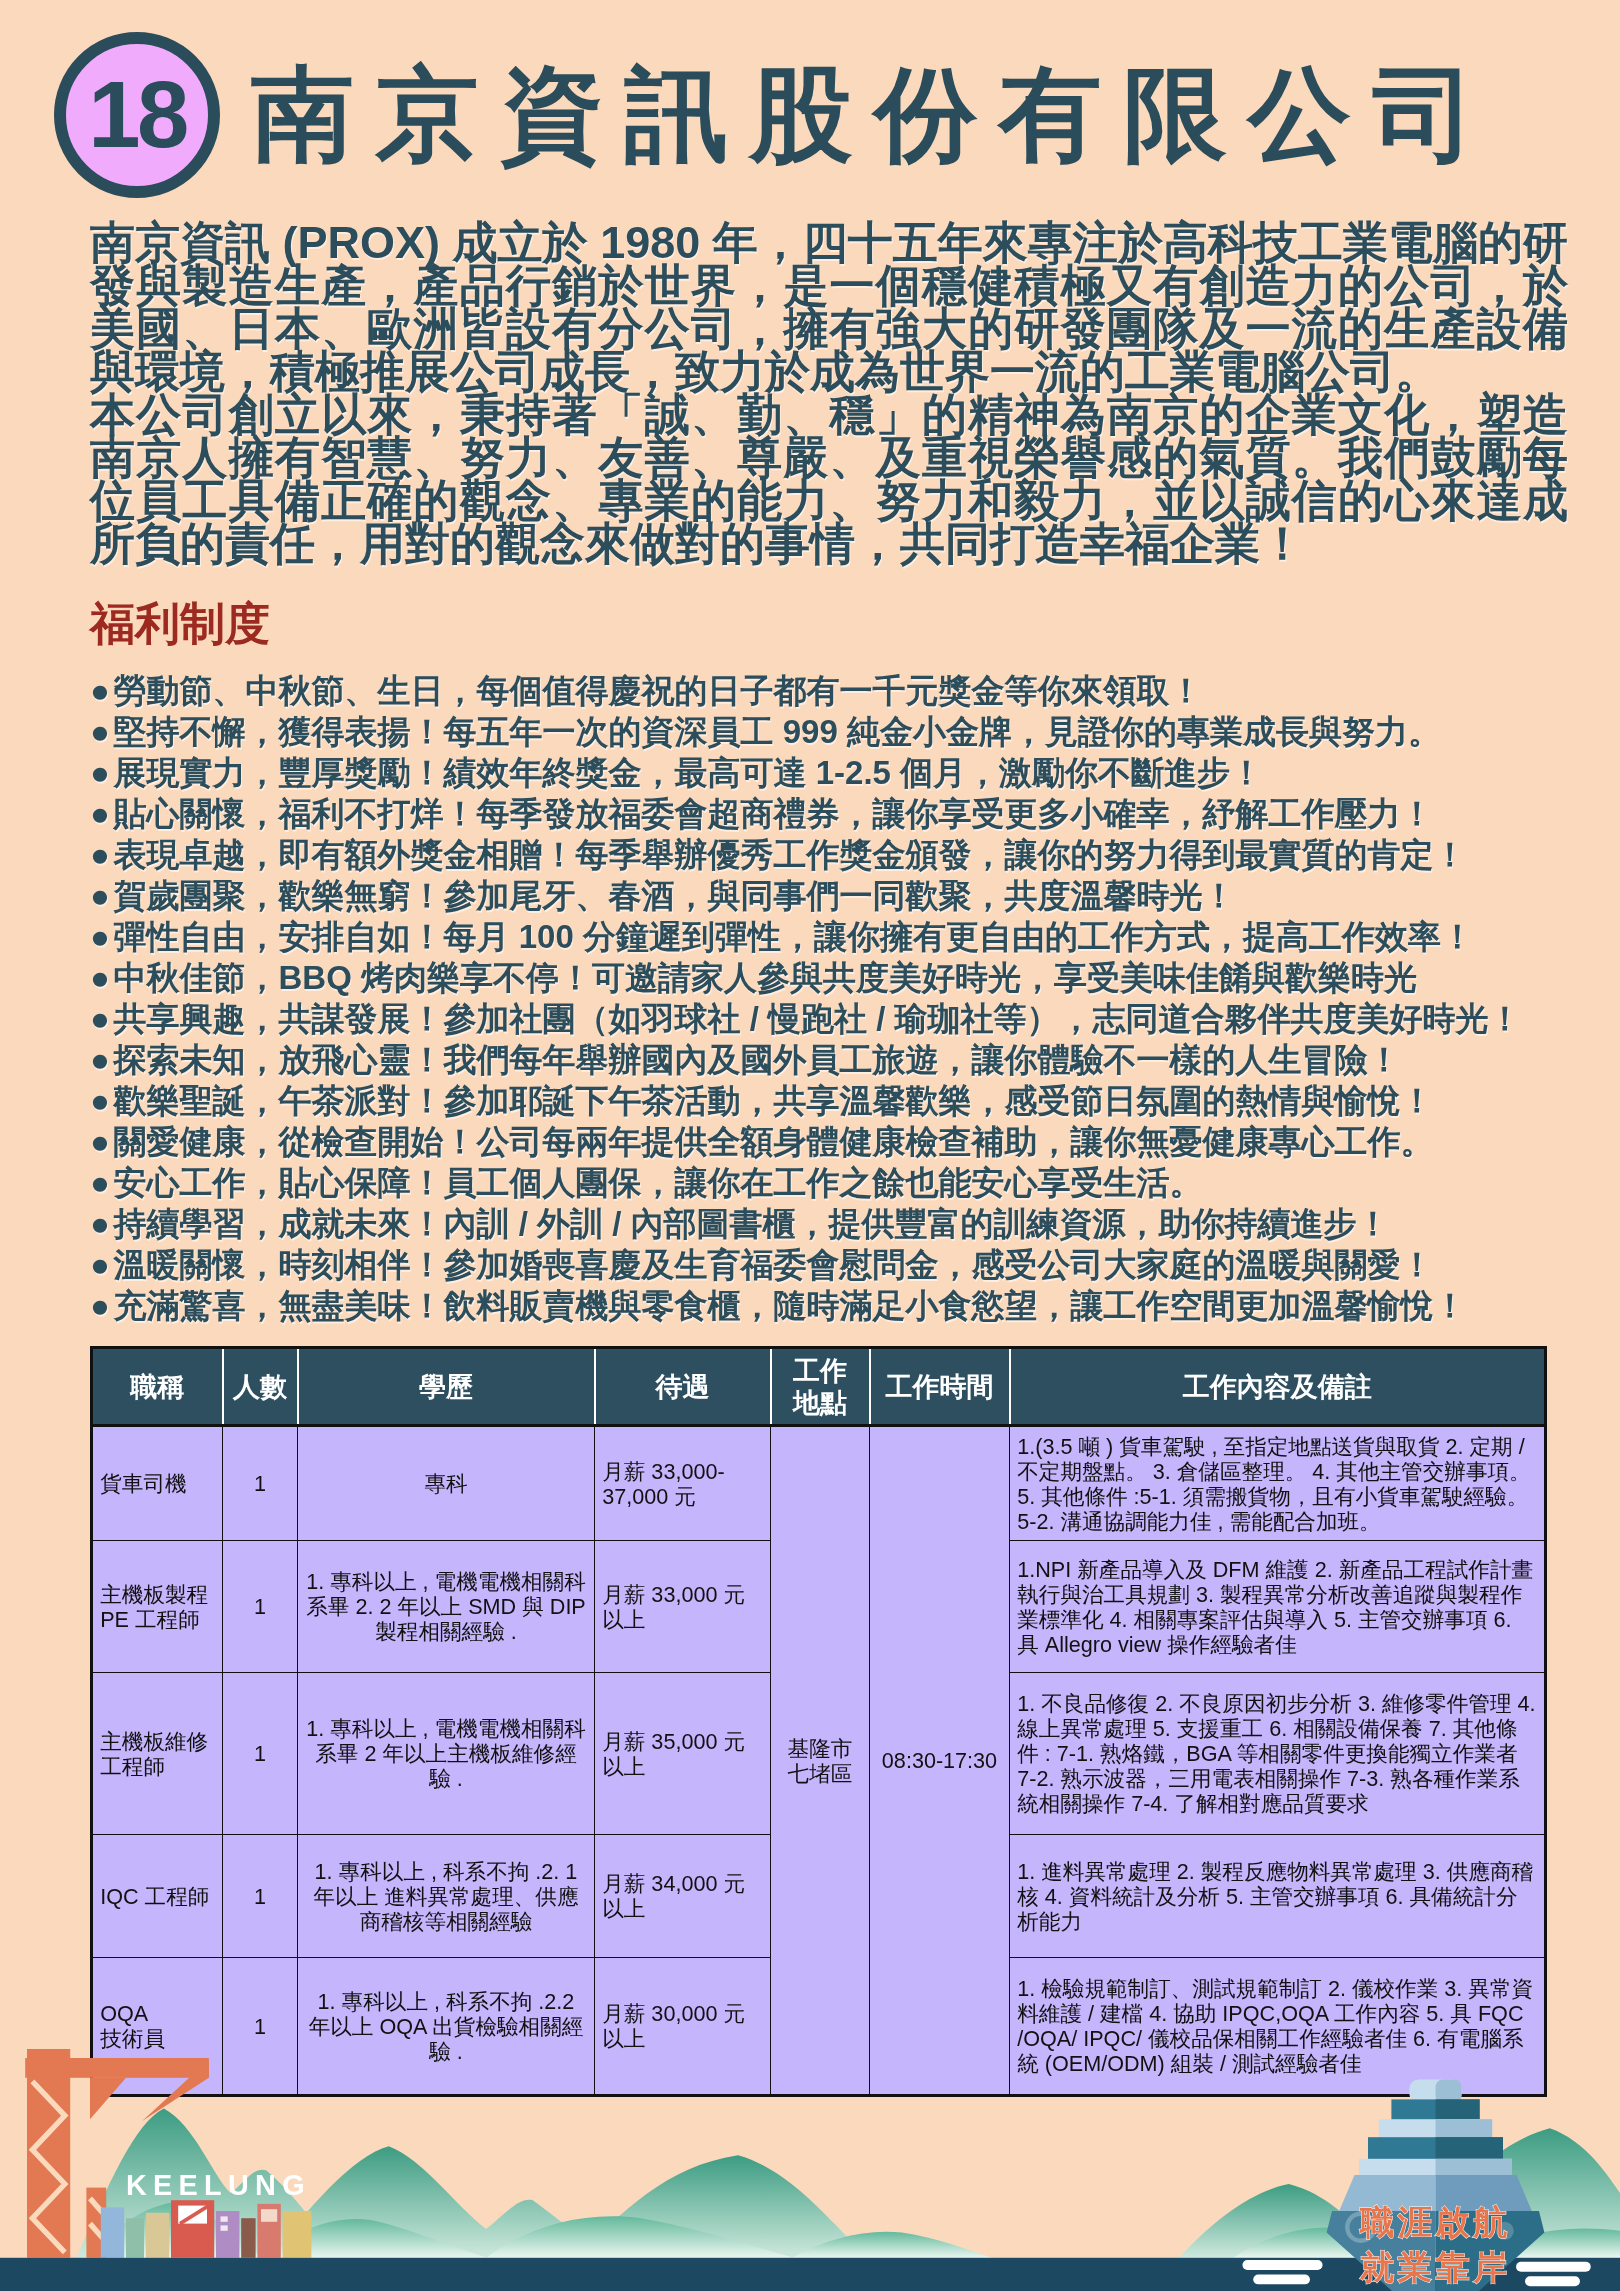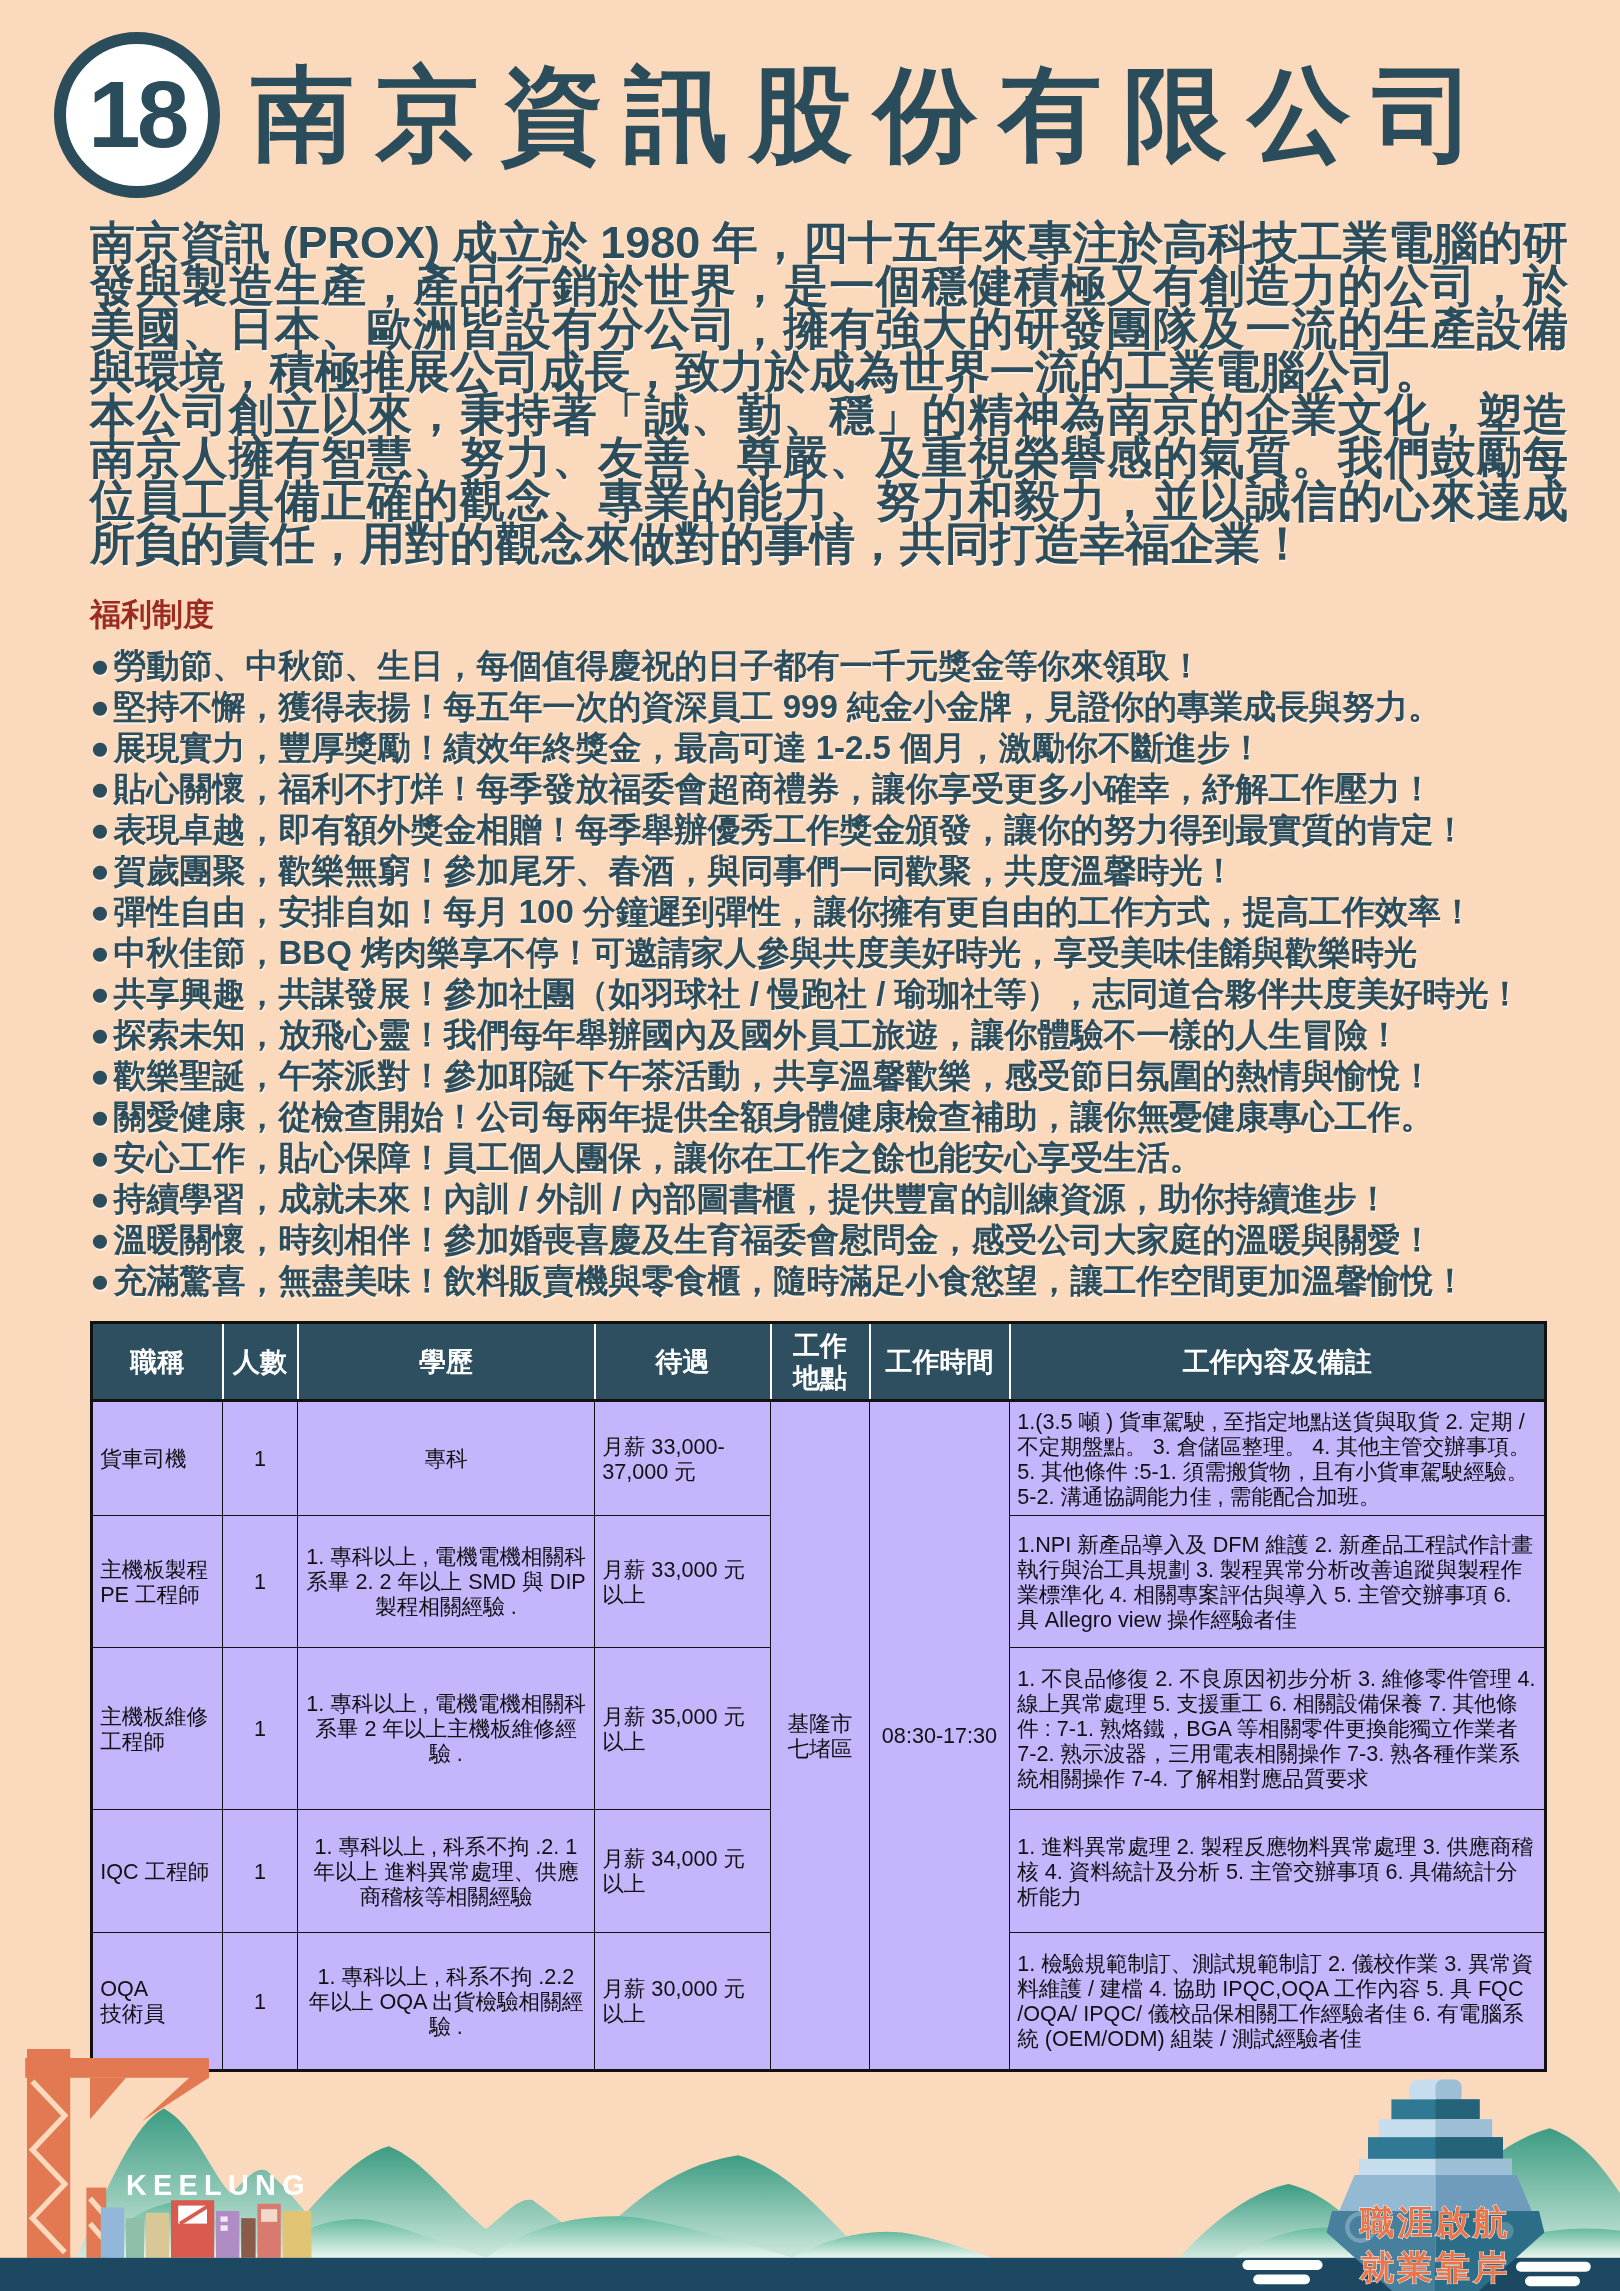--- a/index.html
+++ b/index.html
@@ -4,39 +4,39 @@
 <style>
   html,body{margin:0;padding:0;}
   body{font-family:"Liberation Sans","DejaVu Sans",sans-serif;}
   .page{
     position:relative;width:1620px;height:2292px;overflow:hidden;
     background:#fbd9bd;color:#2c4d5b;
   }
   
   .header{display:flex;align-items:center;gap:31px;padding:32px 0 0 54px;}
   .badge{
-    width:142px;height:142px;border-radius:50%;background:#ffffff;
+    width:142px;height:142px;border-radius:50%;background:#f0abfc;
     border:12.6px solid #2b4c5a;display:flex;align-items:center;justify-content:center;
     flex:0 0 auto;
     text-align:right;
   }
   .badge span{font-size:94px;font-weight:bold;color:#2b4c5a;letter-spacing:-3.6px;}
   .company-title{
     font-size:103px;font-weight:bold;color:#2b4c5a;letter-spacing:21.6px;
     white-space:nowrap;line-height:1.1;
   }
   
   .intro{margin:23.4px 52px 0 90px;text-align:justify;}
   .intro p{
     margin:0;font-size:45px;line-height:43px;font-weight:bold;
     text-shadow:0.9px 1.8px 0 rgba(255,255,255,.55);
   }
   
   .benefits-heading{
-    margin:29px 0 9px 90px;color:#9d2a21;font-size:31px;font-weight:bold;
+    margin:29px 0 16px 90px;color:#9d2a21;font-size:45px;font-weight:bold;
   }
   ul.benefits{list-style:none;margin:0 27px 0 90px;padding:0;}
   ul.benefits li{
     font-size:33px;line-height:41px;font-weight:bold;white-space:nowrap;
     text-shadow:0.9px 1.8px 0 rgba(255,255,255,.55);
   }
   ul.benefits li::before{content:"●";margin-right:3.6px;}
   
   table.jobs{
     border-collapse:collapse;table-layout:fixed;width:1454px;

